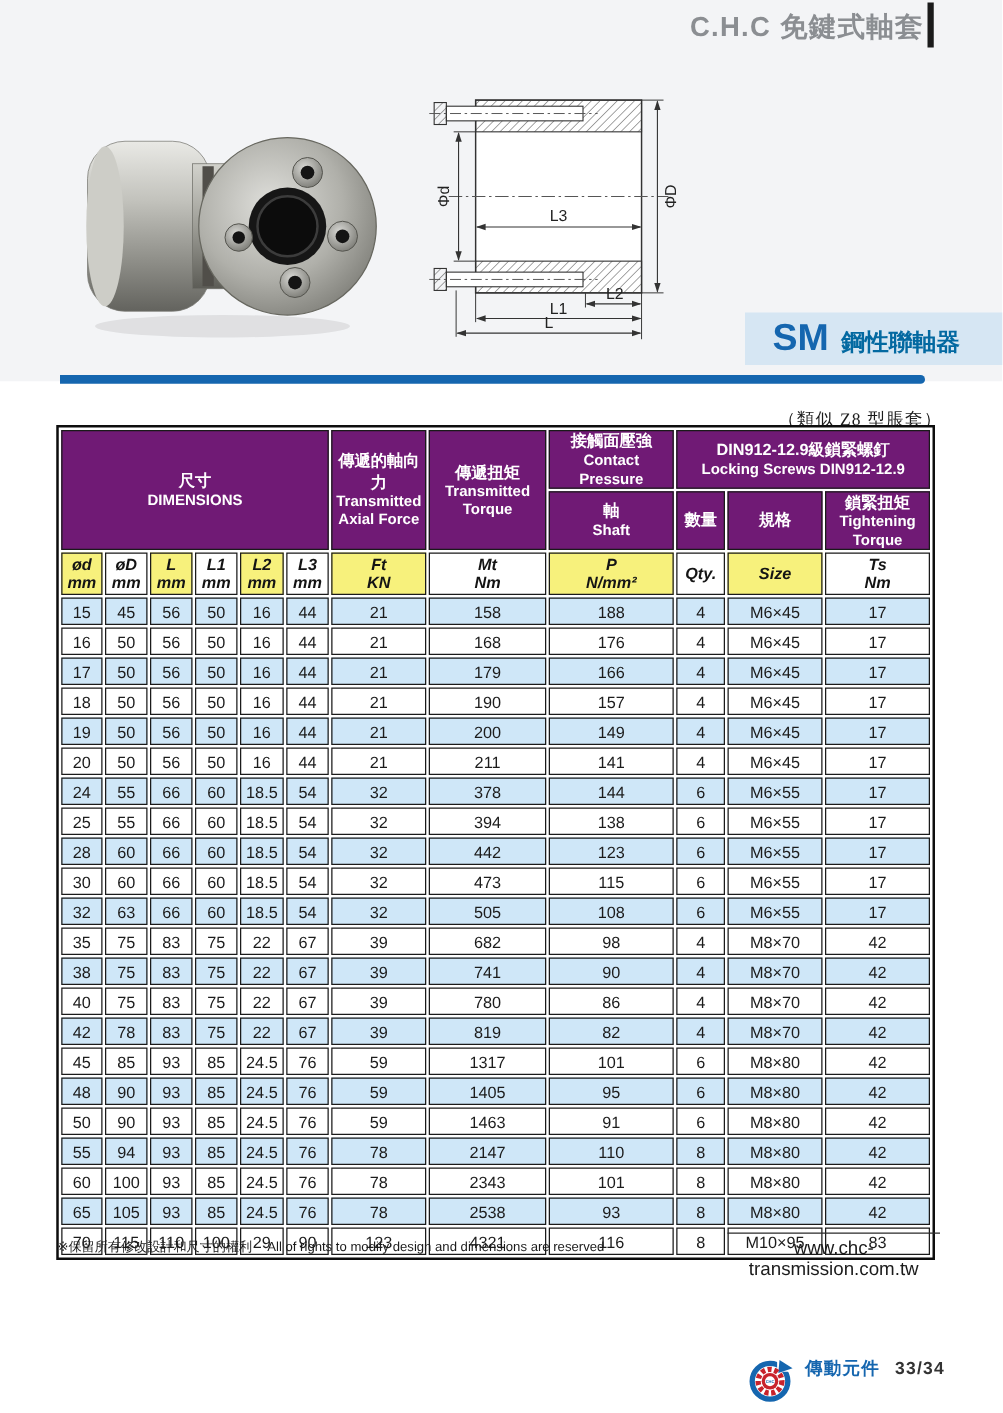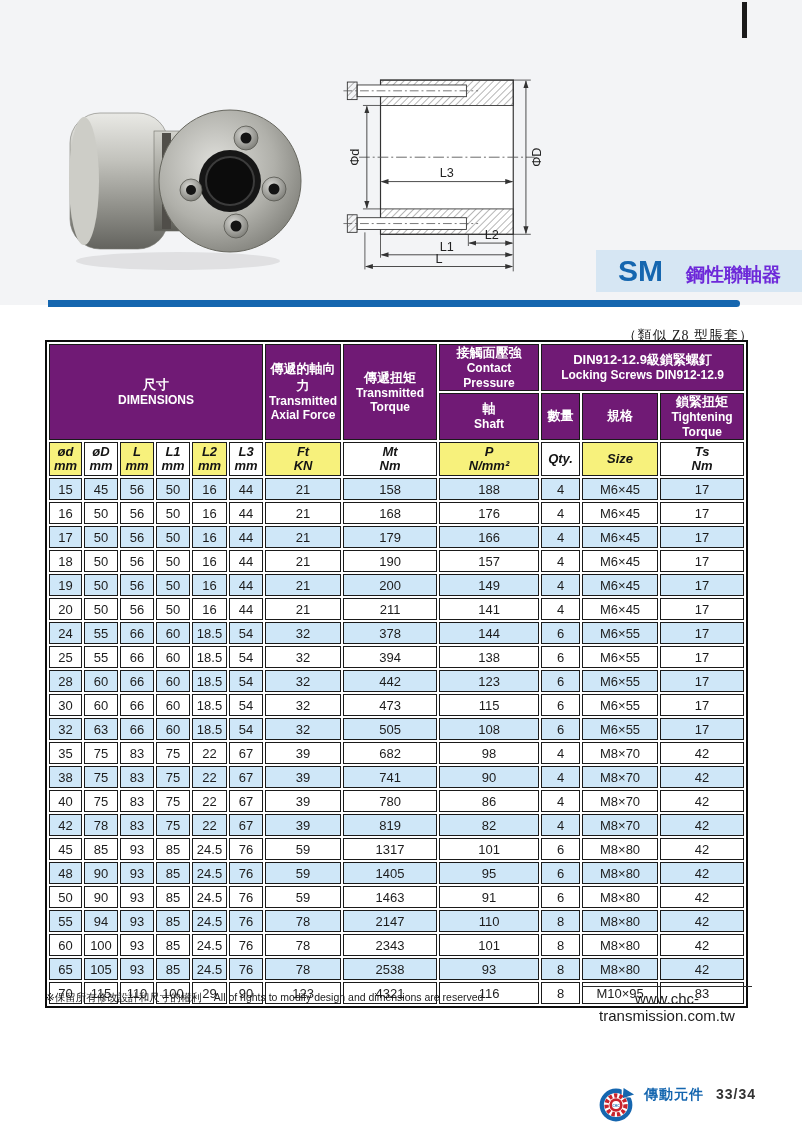--- a/index.html
+++ b/index.html
@@ -11,21 +11,21 @@
   .brand-header { position:absolute; top:7px; right:63px; font-size:22px; font-weight:bold;
                   color:#8b8e92; letter-spacing:1px; white-space:nowrap; }
   .brand-bar { position:absolute; top:2px; right:55px; width:5px; height:36px; background:#1b1b1b; }
 
   .photo-wrap { position:absolute; left:58px; top:83px; width:244px; height:198px; }
   .drawing-wrap { position:absolute; left:320px; top:44px; width:244px; height:242px; }
 
   .sm-band { position:absolute; left:596px; top:250px; width:239px; height:42px; background:#d6e6f3;
              display:flex; align-items:baseline; padding:4px 0 0 22px; box-sizing:border-box; }
   .sm-code { font-size:30px; font-weight:bold; color:#1566af; line-height:1.1; }
-  .sm-name { font-size:19px; font-weight:bold; color:#6d28d9; margin-left:23px; }
+  .sm-name { font-size:19px; font-weight:bold; color:#0369a1; margin-left:10px; }
   .blue-rule { position:absolute; left:48px; top:300px; width:692px; height:7px; background:#1566af;
                border-radius:0 4px 4px 0; }
 
   .similar-note { position:absolute; top:327px; right:48px; font-size:14px; color:#1b1b1b;
                   font-family:"Liberation Serif","DejaVu Serif",serif; letter-spacing:1px; }
 
   
   .spec-table { position:absolute; left:45px; top:340px; width:696px; table-layout:fixed;
                 border-collapse:separate; border-spacing:2px; background:#fff; border:2px solid #0d0d0d; }
   .spec-table th, .spec-table td { border:1px solid #1a1a1a; text-align:center; vertical-align:middle;
@@ -47,20 +47,21 @@
   .footer-brand-label { font-size:14px; font-weight:bold; color:#1566af; margin-left:9px; letter-spacing:1px; }
   .page-number { font-size:14px; font-weight:bold; color:#333; margin-left:12px; letter-spacing:1px; }
 </style>
 </head>
 <body>
 
 <div class="page">
 
   <div class="top-band">
 
+    <div class="brand-header">C.H.C 免鍵式軸套</div>
     <div class="brand-bar"></div>
 
     <div class="photo-wrap">
       <svg width="244" height="198" viewBox="0 0 244 198">
         <defs>
           <linearGradient id="metalV" x1="0" y1="0" x2="0" y2="1">
             <stop offset="0" stop-color="#e9e9e5"></stop>
               <stop offset="0.35" stop-color="#c2c2bc"></stop>
             <stop offset="0.7" stop-color="#8f8f89"></stop>
               <stop offset="1" stop-color="#63635e"></stop>

